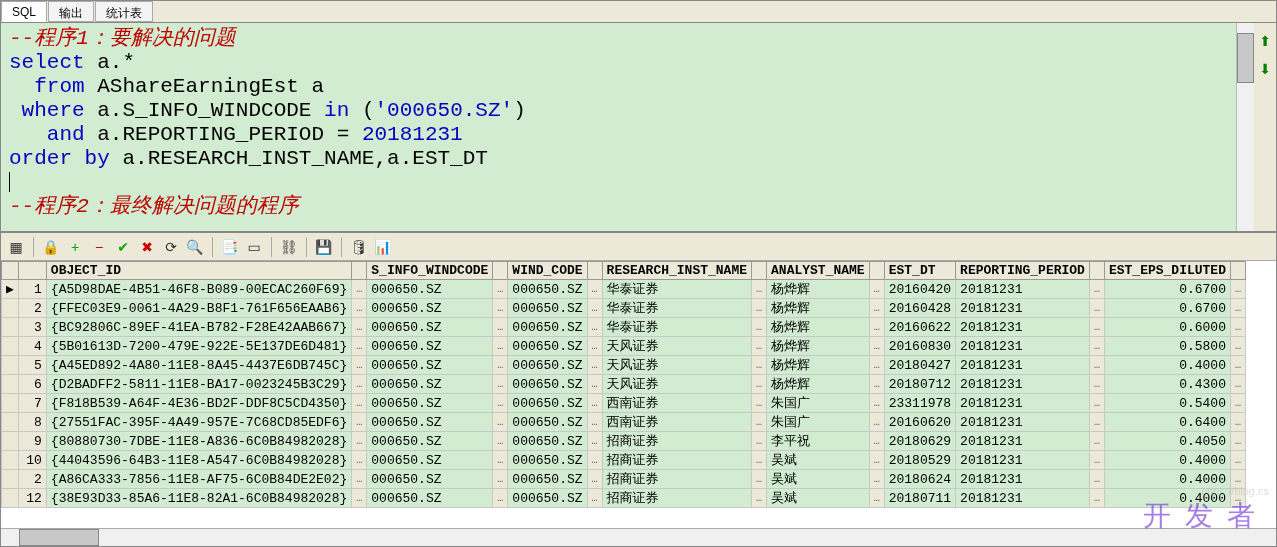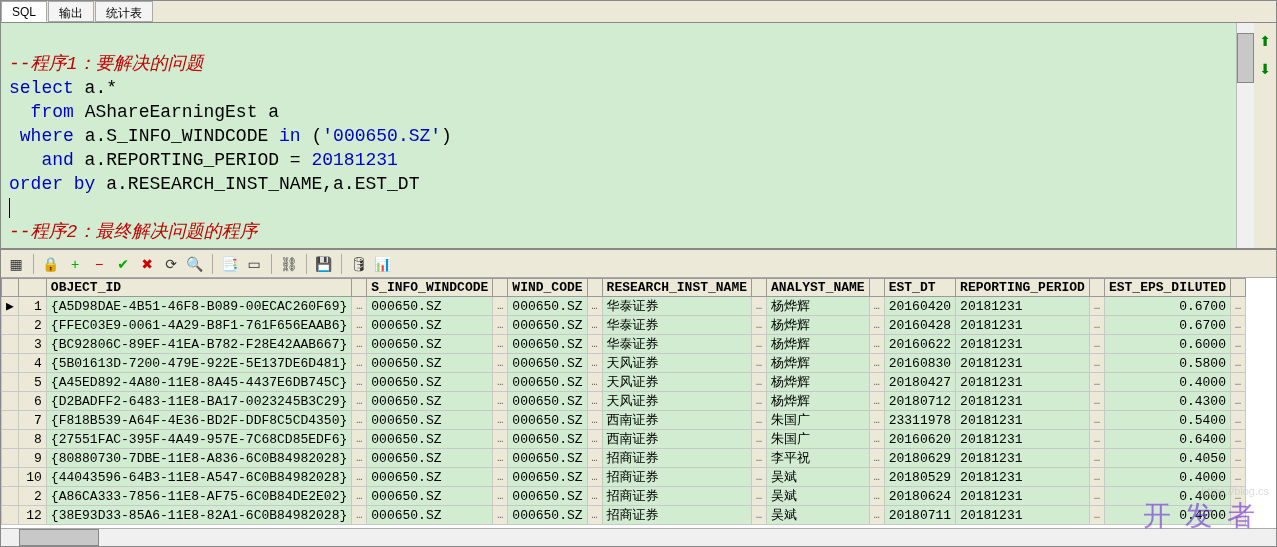--- a/index.html
+++ b/index.html
@@ -44,25 +44,24 @@
     flex: 0 0 210px;
     display: flex;
     background: #d1ecd1;
     border-bottom: 2px solid #888;
     position: relative;
   }
   .editor {
     flex: 1;
     padding: 4px 8px;
     font-family: Consolas, "Courier New", monospace;
-    font-size: 18px;
+    font-size: 21px;
     line-height: 24px;
     white-space: pre;
     overflow: hidden;
-    margin-top: 25px;
   }
   .editor .comment { color: #c00000; font-style: italic; }
   .editor .kw { color: #0000c0; }
   .editor .ident { color: #000; }
   .editor .str { color: #0000c0; }
   .editor .num { color: #0000c0; }
   .cursor-on-line { border-left: 1px solid #000; height: 20px; display: inline-block; vertical-align: middle; }
   .editor-scroll {
     width: 18px;
     background: #f0f0f0;
@@ -350,21 +349,21 @@
             <td class="dots">…</td>
             <td>20180427</td>
             <td>20181231</td>
             <td class="dots">…</td>
             <td class="num-right">0.4000</td>
             <td class="dots">…</td>
           </tr>
           <tr>
             <td class="marker"></td>
             <td class="rownum">6</td>
-            <td>{D2BADFF2-6483-11E8-BA17-0023245B3C29}</td>
+            <td>{D2BADFF2-5811-11E8-BA17-0023245B3C29}</td>
             <td class="dots">…</td>
             <td>000650.SZ</td>
             <td class="dots">…</td>
             <td>000650.SZ</td>
             <td class="dots">…</td>
             <td>天风证券</td>
             <td class="dots">…</td>
             <td>杨烨辉</td>
             <td class="dots">…</td>
             <td>20180712</td>

